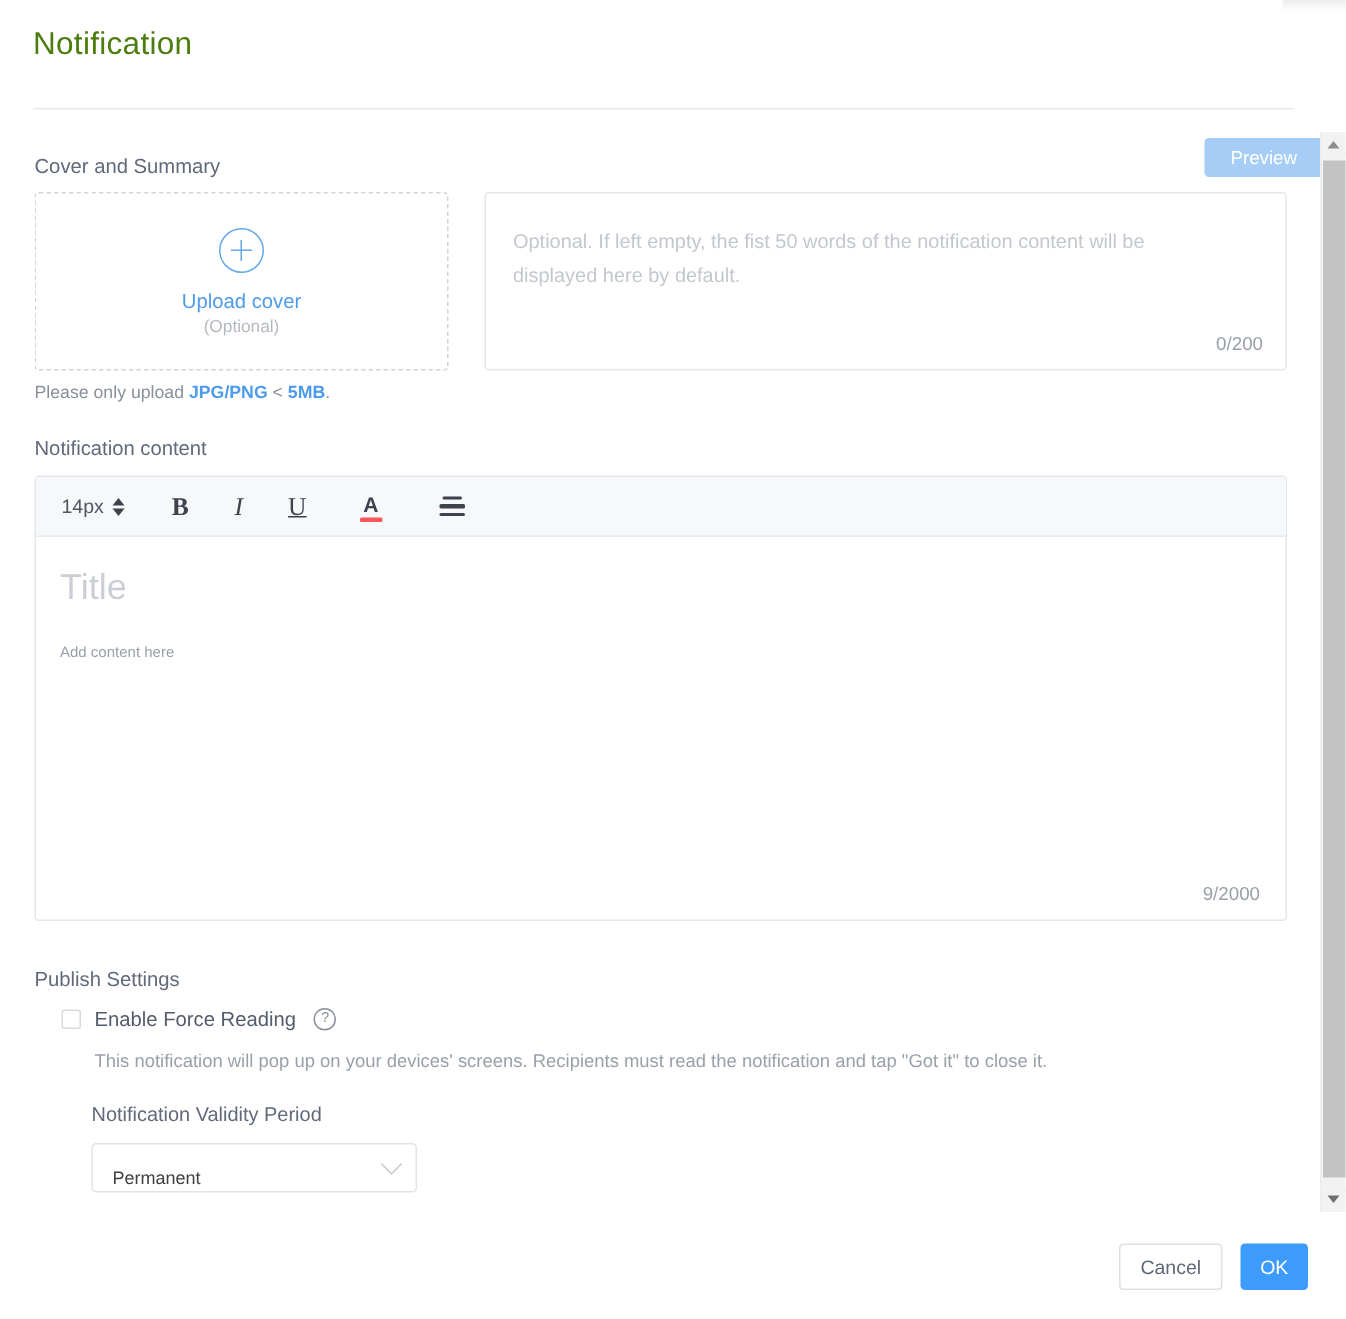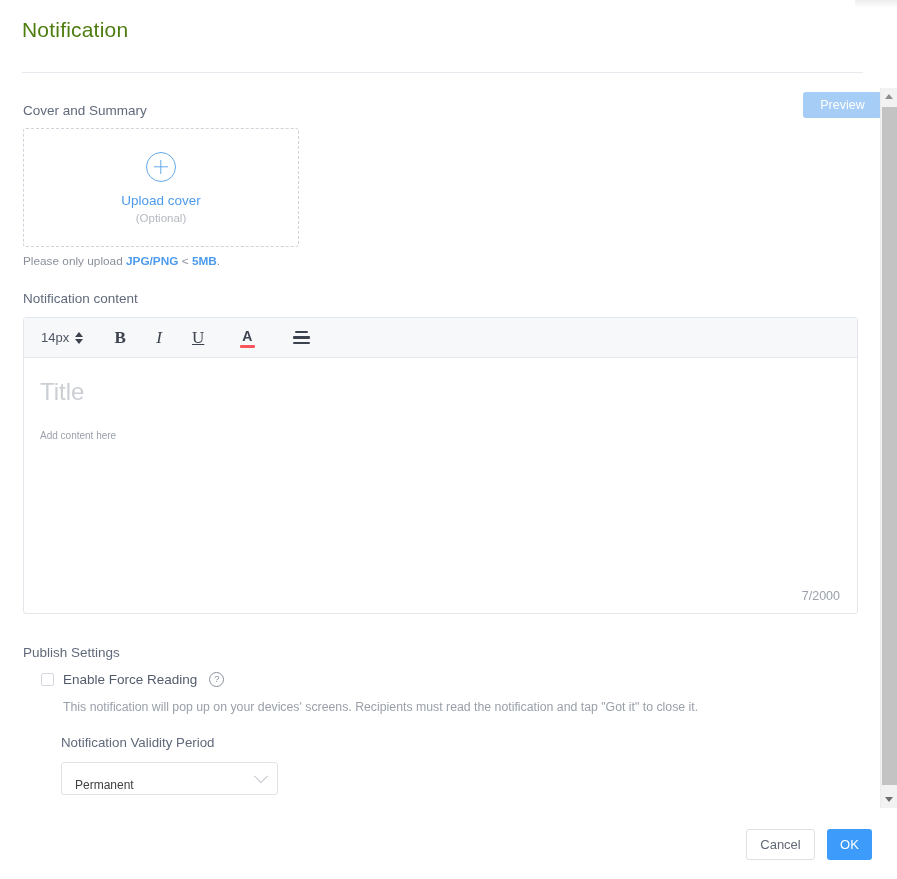--- a/index.html
+++ b/index.html
@@ -383,20 +383,24 @@
   <div class="cover-box">
     <div class="plus-circle"></div>
     <div class="upload-text">Upload cover</div>
     <div class="upload-opt">(Optional)</div>
   </div>
 
   <div class="upload-hint">
     <span>Please only upload </span><span class="blue">JPG/PNG</span><span> &lt; </span><span class="blue">5MB</span><span>.</span>
   </div>
 
+  <div class="summary-box">
+    <div class="summary-ph">Optional. If left empty, the fist 50 words of the notification content will be displayed here by default.</div>
+    <div class="counter" id="counter-summary">0/200</div>
+  </div>
 
   <div class="sec-label" id="lbl-content">Notification content</div>
 
   <div class="editor-wrap">
     <div class="editor-toolbar">
       <div class="tb-size">
         <span>14px</span>
         <span class="stepper">
           <span class="up"></span>
             <span class="down"></span>
@@ -411,21 +415,21 @@
       </div>
       <div class="tb-btn align">
         <i></i>
           <i></i>
           <i></i>
       </div>
     </div>
     <div class="editor-body">
       <div class="editor-title-ph">Title</div>
       <div class="editor-content-ph">Add content here</div>
-      <div class="counter" id="counter-content">7/2000</div>
+      <div class="counter" id="counter-content">9/2000</div>
     </div>
   </div>
 
   <div class="sec-label" id="lbl-publish">Publish Settings</div>
 
   <div class="checkbox-row">
     <span class="cbox"></span>
     <span class="cbox-label">Enable Force Reading</span>
     <span class="help-icon">?</span>
   </div>

